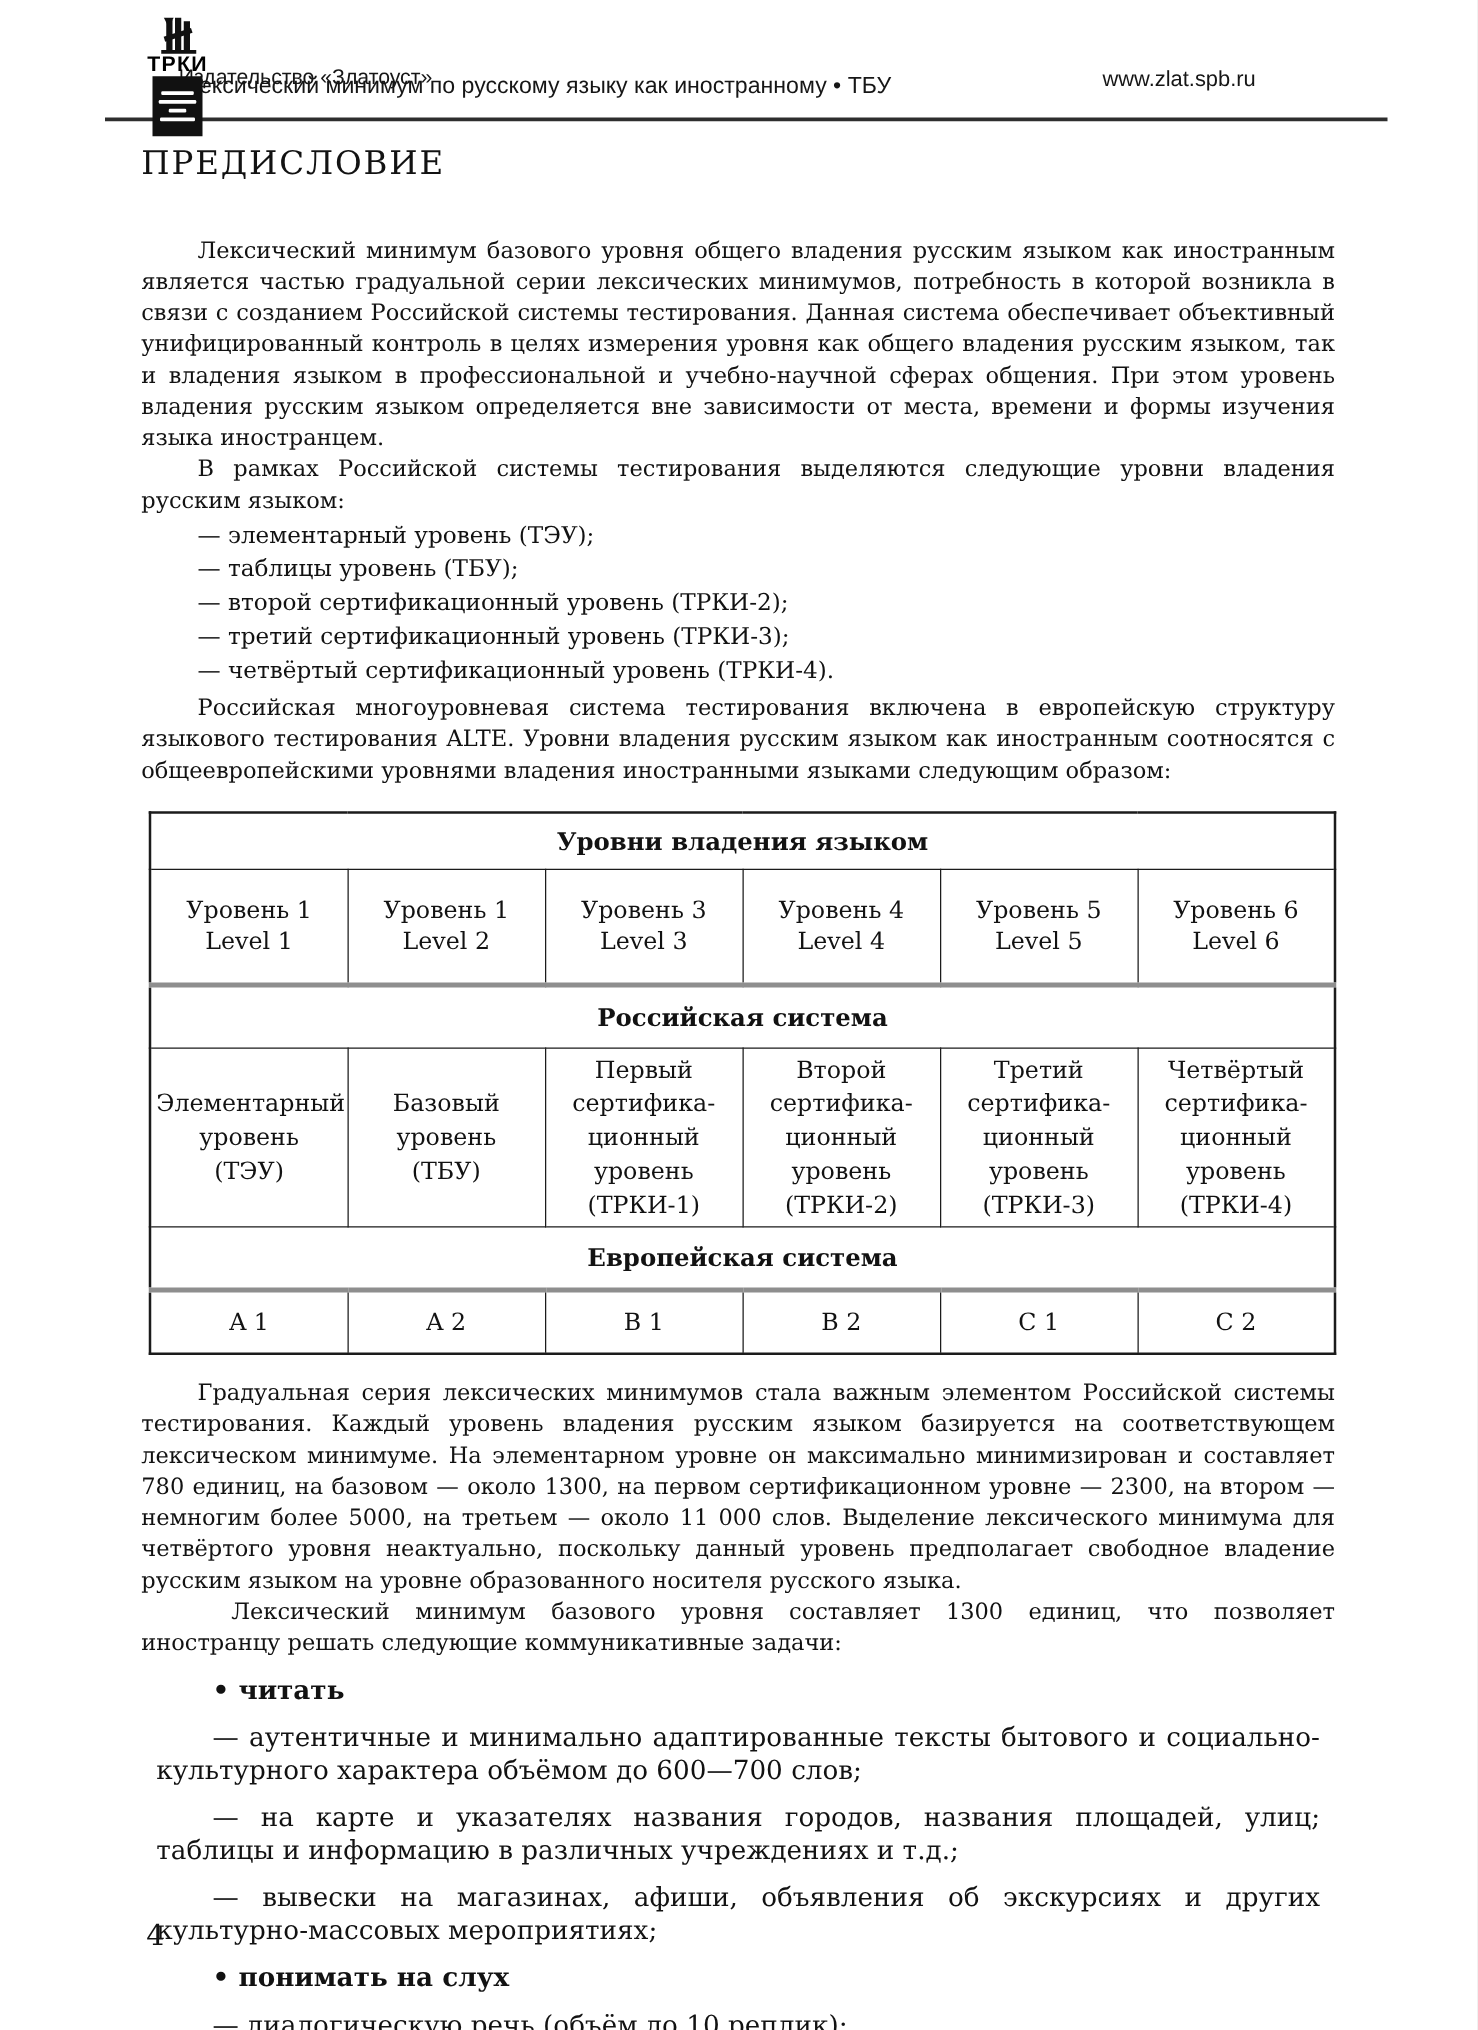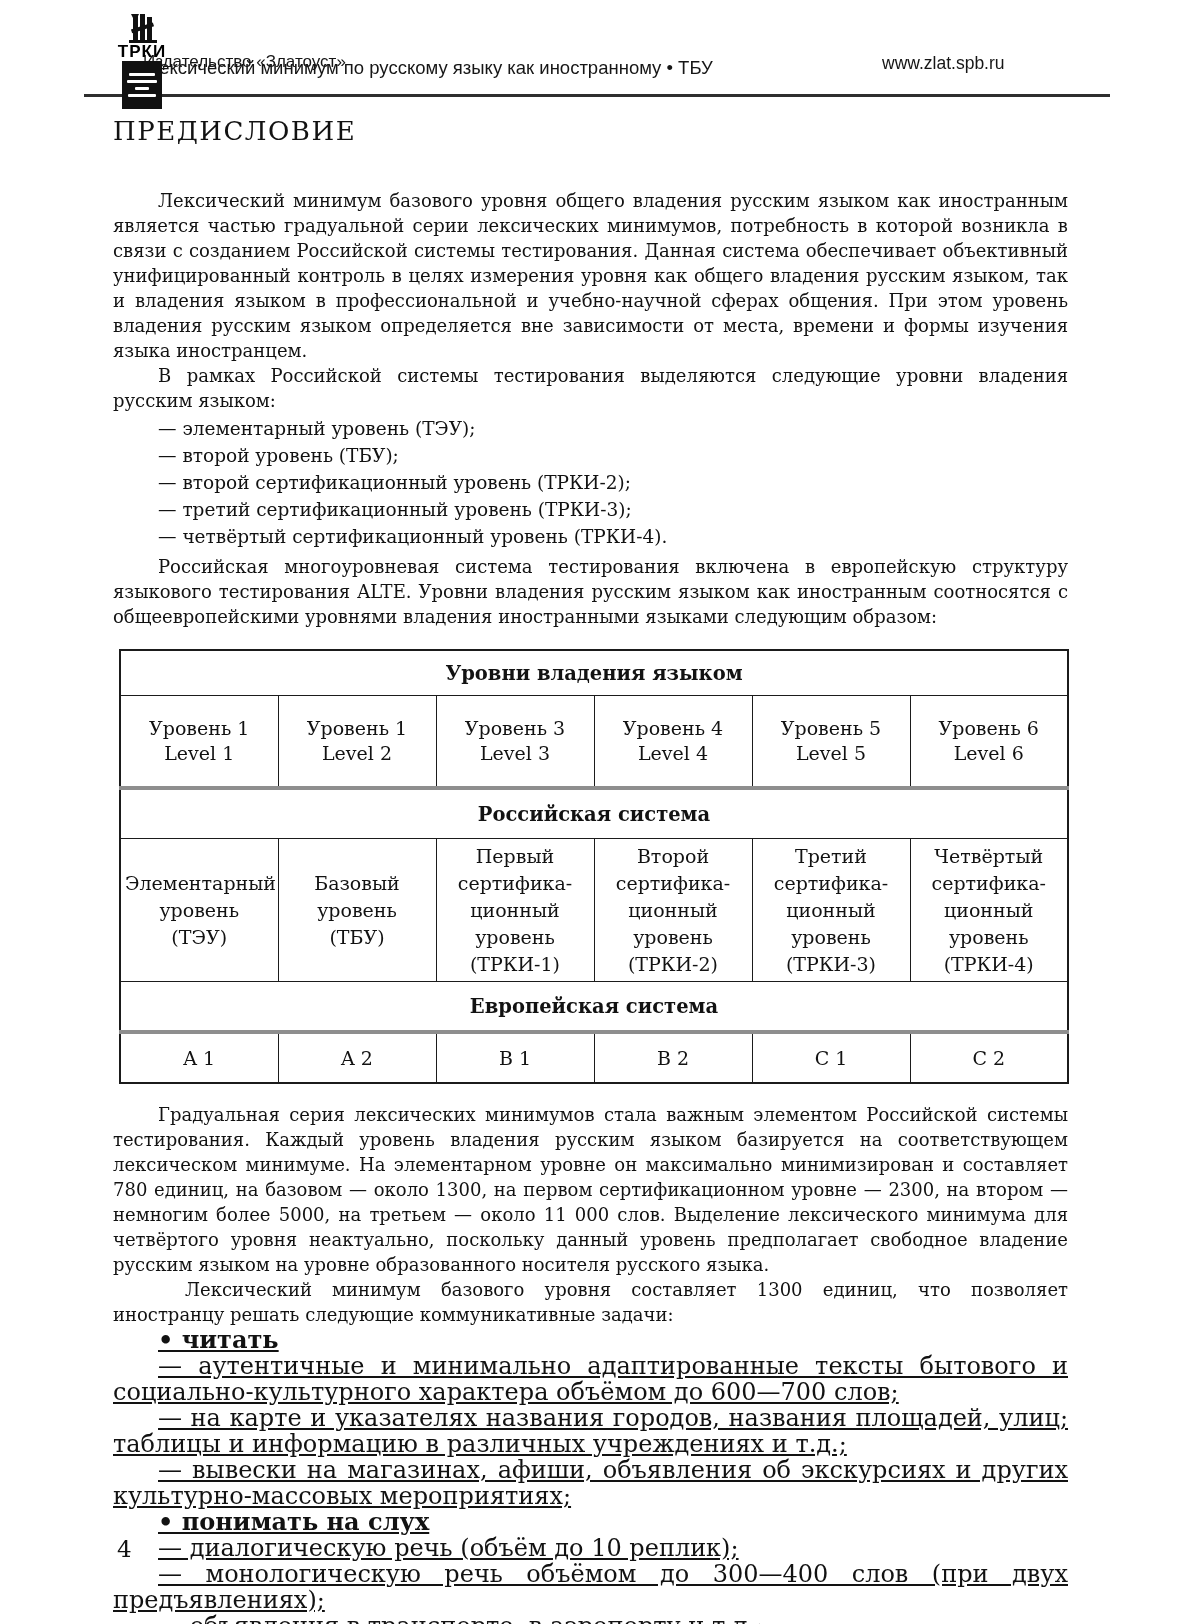--- a/index.html
+++ b/index.html
@@ -60,21 +60,21 @@
   tr.tbl-title th{height:40px;font-weight:bold;font-size:19.5px;}
   tr.level-row td{height:86px;line-height:25px;}
   tr.sys-header th{height:44px;font-weight:bold;font-size:19.5px;}
   tr.sys-header th,tr.tbl-title th{border-left:none;border-right:none;}
   tr.ros-cells td{height:138px;line-height:27px;white-space:pre-line;}
   tr.letter-row td{height:44px;}
   tr.ros-header th{border-top:4px solid #8e8e8e;}
   tr.letter-row td{border-top:4px solid #8e8e8e;}
   
   .tasks{margin-top:0;}
-  .tasks p{margin:0;font-size:24px;line-height:26px;text-align:justify;text-indent:45px;text-decoration:underline;}
+  .tasks p{margin:12px;font-size:21px;line-height:26px;text-align:justify;text-indent:45px;}
   .tasks p.bullet{font-weight:bold;}
   
   .page-number{position:absolute;left:117px;top:1536px;font-size:23px;}
 </style>
 </head>
 <body>
 
 <div class="page">
 
   <div class="header">
@@ -105,21 +105,21 @@
 
   <div class="content">
 
     <h1 class="title">ПРЕДИСЛОВИЕ</h1>
 
     <p class="body">Лексический минимум базового уровня общего владения русским языком как иностранным является частью градуальной серии лексических минимумов, потребность в которой возникла в связи с созданием Российской системы тестирования. Данная система обеспечивает объективный унифицированный контроль в целях измерения уровня как общего владения русским языком, так и владения языком в профессиональной и учебно-научной сферах общения. При этом уровень владения русским языком определяется вне зависимости от места, времени и формы изучения языка иностранцем.</p>
     <p class="body">В рамках Российской системы тестирования выделяются следующие уровни владения русским языком:</p>
 
     <div class="levels-list">
       <p>— элементарный уровень (ТЭУ);</p>
-      <p>— второй уровень (ТБУ);</p>
+      <p>— таблицы уровень (ТБУ);</p>
       <p>— второй сертификационный уровень (ТРКИ-2);</p>
       <p>— третий сертификационный уровень (ТРКИ-3);</p>
       <p>— четвёртый сертификационный уровень (ТРКИ-4).</p>
     </div>
 
     <p class="body" style="margin-top:4px;">Российская многоуровневая система тестирования включена в европейскую структуру языкового тестирования ALTE. Уровни владения русским языком как иностранным соотносятся с общеевропейскими уровнями владения иностранными языками следующим образом:</p>
 
     <table class="levels">
       <tbody>
           <tr class="tbl-title">

